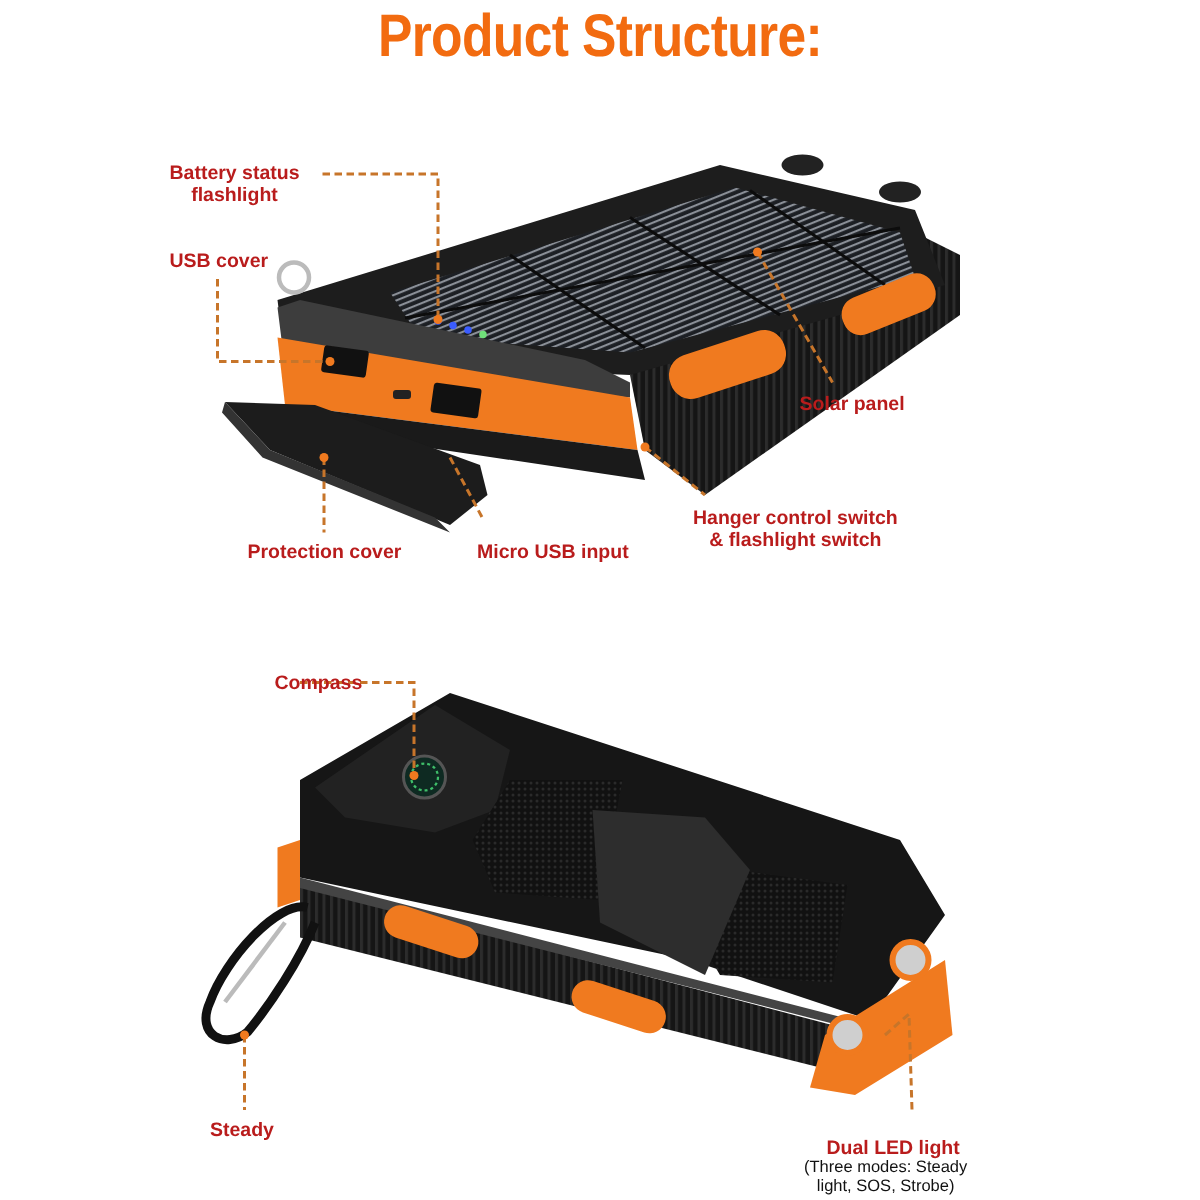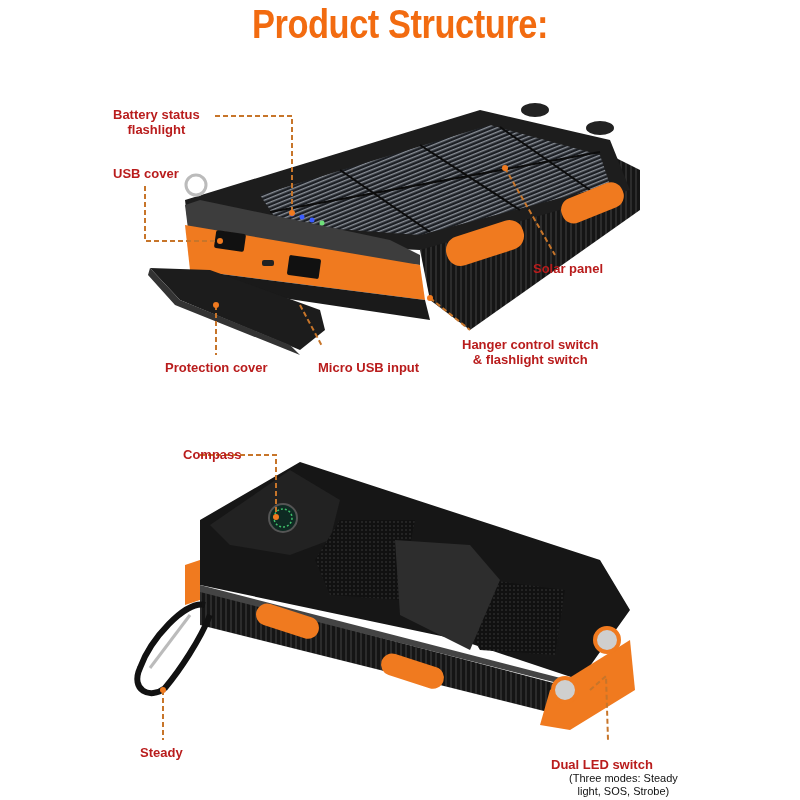--- a/index.html
+++ b/index.html
@@ -149,17 +149,17 @@
 <div class="label" style="left:533px; top:261px;">Solar panel</div>
 <div class="label center" style="left:462px; top:337px;">
   <div>Hanger control switch</div>
   <div>&amp; flashlight switch</div>
 </div>
 <div class="label" style="left:165px; top:360px;">Protection cover</div>
 <div class="label" style="left:318px; top:360px;">Micro USB input</div>
 
 <div class="label" style="left:137px; top:447px;margin-left:46px;">Compass</div>
 <div class="label" style="left:140px; top:745px;">Steady</div>
-<div class="label" style="left:551px; top:757px;">Dual LED switch</div>
-<div class="sub" style="left:569px; top:772px;">
+<div class="label" style="left:551px; top:757px;">Dual LED light</div>
+<div class="sub" style="left:536px; top:772px;">
   <div>(Three modes: Steady</div>
   <div>light, SOS, Strobe)</div>
 </div>
 
 </body></html>

